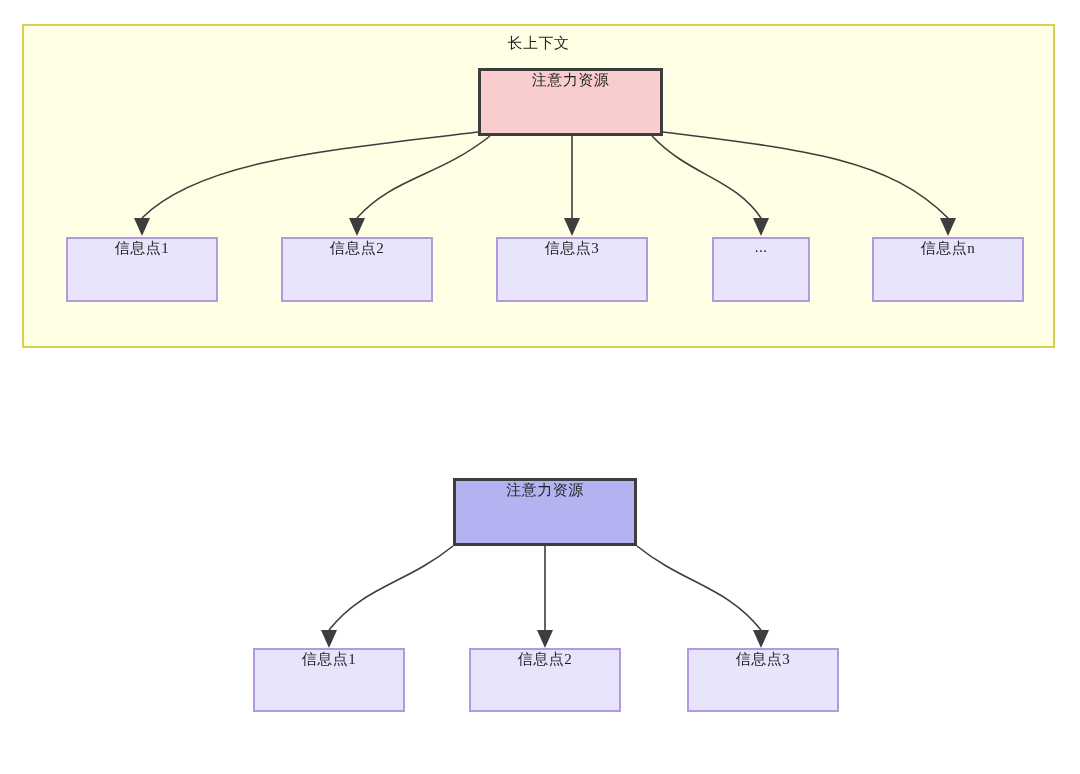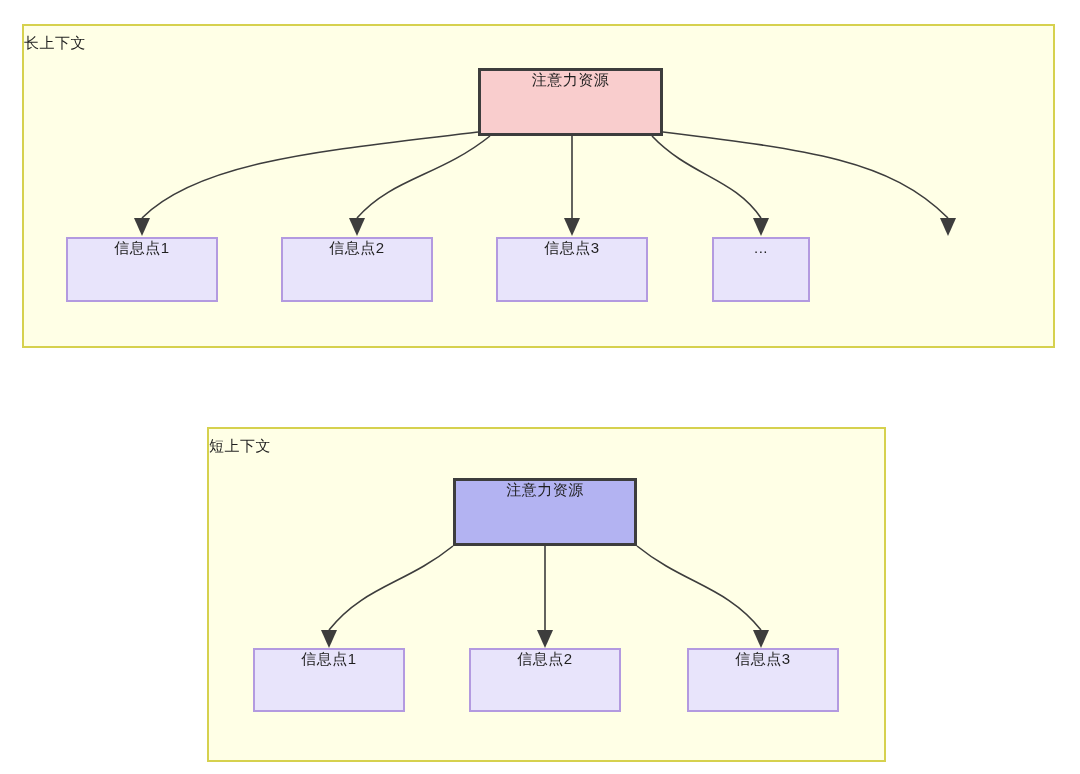--- a/index.html
+++ b/index.html
@@ -35,21 +35,21 @@
   }
   #panel-short {
     left: 207px;
     top: 427px;
     width: 679px;
     height: 335px;
   }
   .panel-title {
     position: absolute;
     width: 100%;
-    text-align: left;
+    text-align: center;
     top: 8px;
     left: 0;
     font-size: 15px;
     color: #1f1f1f;
     letter-spacing: 0.5px;
   }
   .node {
     position: absolute;
     box-sizing: border-box;
     display: flex;
@@ -63,20 +63,21 @@
     background: #f9cdcd;
     border: 3px solid #3d3d3d;
   }
   .node-root-blue {
     background: #b3b3f2;
     border: 3px solid #3d3d3d;
   }
   .node-info {
     background: #e8e4fb;
     border: 2px solid #b39ae0;
+    font-family: Liberation Serif, serif;
   }
   #edges-long, #edges-short {
     position: absolute;
     left: 0;
     top: 0;
     overflow: visible;
     pointer-events: none;
   }
   .edge-path {
     fill: none;
@@ -138,24 +139,24 @@
   </div>
 
   <div class="node node-info" style="left:496px; top:237px; width:152px; height:65px;">
     <span>信息点3</span>
   </div>
 
   <div class="node node-info" style="left:712px; top:237px; width:98px; height:65px;">
     <span>...</span>
   </div>
 
+  <div class="node node-info" style="left:872px; top:237px; width:152px; height:65px;">
+    <span>信息点n</span>
+  </div>
 
-  <div class="panel" id="panel-short">
-    <div class="panel-title">短上下文</div>
-  </div>
 
   <svg id="edges-short" width="1080" height="774">
 
     <g>
       <path class="edge-path" d="M 453 546 C 406 584 364 586 329 630"></path>
       <polygon class="edge-head" points="329,648 321,630 337,630"></polygon>
     </g>
 
     <g>
       <path class="edge-path" d="M 545 546 L 545 630"></path>

